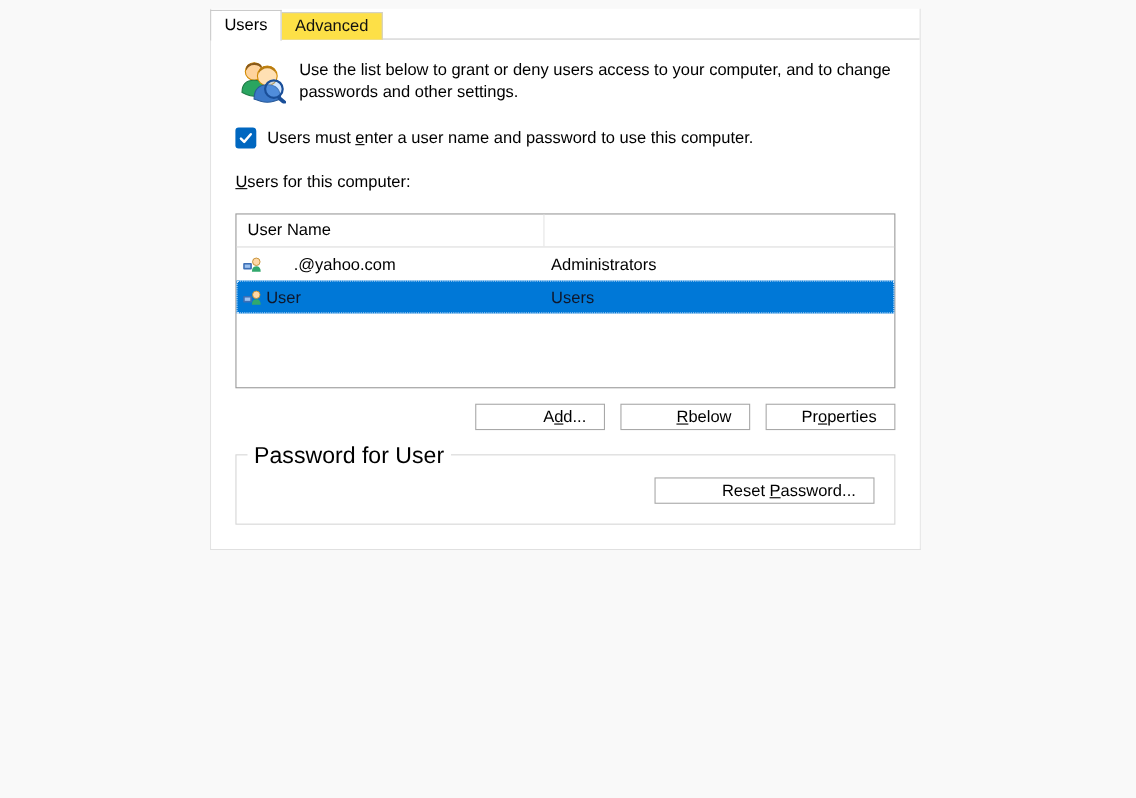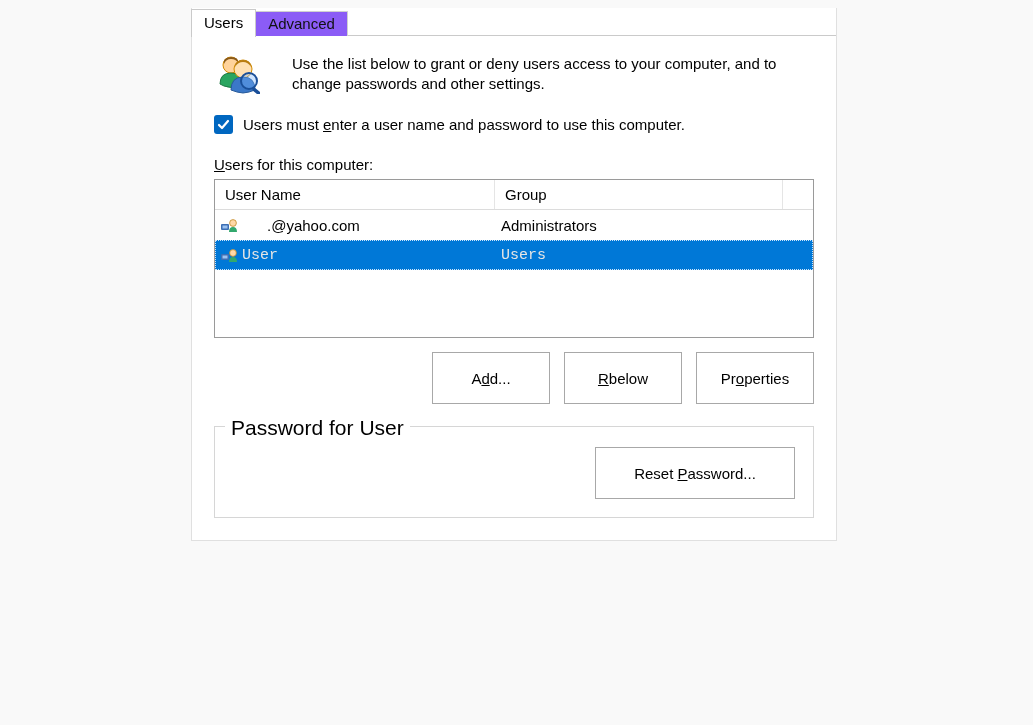--- a/index.html
+++ b/index.html
@@ -39,32 +39,32 @@
     }
     .tab.active {
       background: #ffffff;
       border-color: #cacaca;
       z-index: 2;
       padding-top: 4px;
       padding-bottom: 6px;
       margin-bottom: -1px;
     }
     .tab.inactive {
-      background: #8b5cf6;
+      background: #fde047;
       color: #111;
     }
     .tab-body {
       border-top: 1px solid #cacaca;
       padding: 18px 22px 22px 22px;
       background: #ffffff;
       margin-top: -1px;
     }
     .intro-row {
       display: flex;
-      gap: 32px;
+      gap: 12px;
       margin-bottom: 18px;
     }
     .intro-text {
       line-height: 1.35;
     }
     .check-row {
       display: flex;
       align-items: center;
       gap: 10px;
       margin-bottom: 22px;
@@ -75,21 +75,21 @@
       background: #0067c0;
       display: inline-flex;
       align-items: center;
       justify-content: center;
       color: #fff;
       font-size: 13px;
       flex: none;
     }
     .chk svg { display: block; }
     .hot { text-decoration: underline; }
-    .list-label { margin-bottom: 6px; }
+    .list-label { margin-bottom: 20px; }
     .listview {
       border: 1px solid #9a9a9a;
       background: #fff;
       height: 159px;
     }
     .lv-header {
       display: flex;
       border-bottom: 1px solid #dcdcdc;
       font-weight: 400;
     }
@@ -113,36 +113,37 @@
       gap: 4px;
       padding-left: 2px;
     }
     .lv-row .cell-group { flex: 1; padding-left: 6px; }
     .lv-row.selected {
       background: #0078d7;
       color: #fff;
       outline: 1px dotted #cde5fb;
       outline-offset: -1px;
     }
-    .lv-row.selected .cell-name, .lv-row.selected .cell-group { color: #e5e5e5; font-family: Liberation Mono, monospace; }
+    .lv-row.selected .cell-name, .lv-row.selected .cell-group { color: #0f172a; }
     .btn-row {
       display: flex;
       gap: 14px;
       justify-content: flex-end;
       margin-top: 14px;
     }
     .btn {
       min-width: 118px;
-      height: 52px;
+      height: 24px;
       border: 1px solid #a8a8a8;
       background: #ffffff;
       font-family: inherit;
       font-size: 15px;
       padding: 0 16px;
       cursor: default;
+      text-align: right;
     }
     .groupbox {
       border: 1px solid #d6d6d6;
       margin-top: 22px;
       padding: 20px 18px 18px;
       position: relative;
     }
     .groupbox-legend {
       position: absolute;
       top: -11px;
@@ -208,21 +209,20 @@
       </span>
     </div>
 
     <div class="list-label">
       <span class="hot">U</span><span>sers for this computer:</span>
     </div>
 
     <div class="listview">
       <div class="lv-header">
         <div class="lv-col name">User Name</div>
-        <div class="lv-col group">Group</div>
         <div class="lv-col last"></div>
       </div>
 
       <div class="lv-row">
         <div class="cell-name">
           <span class="user-icon">
             <svg width="17" height="16" viewBox="0 0 17 16">
               <rect x="0" y="7" width="8" height="6" rx="1" fill="#3d6fb5"></rect>
               <rect x="1.5" y="8.5" width="5" height="3" fill="#9cc2f0"></rect>
               <circle cx="12" cy="6" r="3.4" fill="#ffd8a8" stroke="#c08a2a" stroke-width="0.8"></circle>

